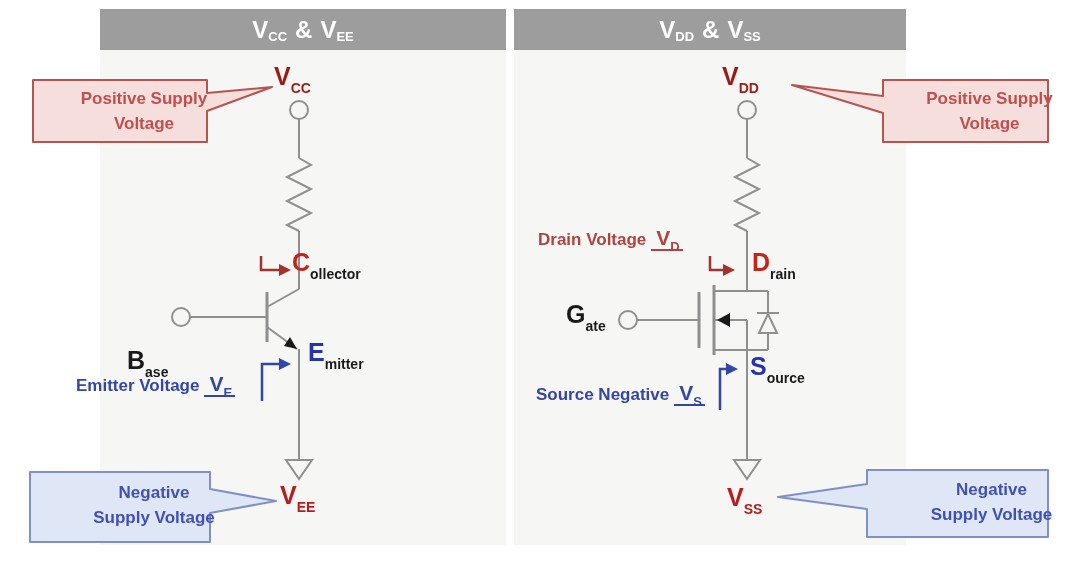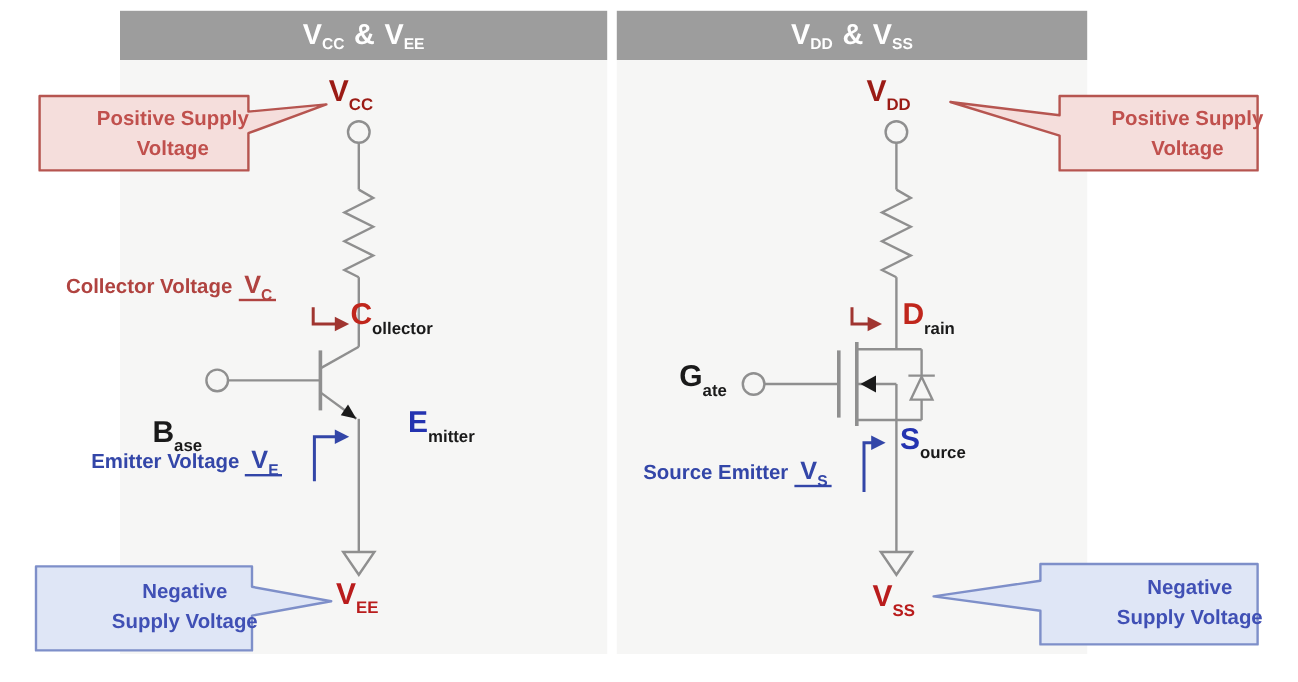--- a/index.html
+++ b/index.html
@@ -124,33 +124,30 @@
 
   <div class="abs term red-term" style="left:274px;top:62px;">
     <span>V</span><span class="tsub">CC</span>
   </div>
 
   <div class="callout-text red-callout" style="left:33px;top:87px;width:174px;">
     <div>Positive Supply</div>
     <div>Voltage</div>
   </div>
 
-  <div class="abs annot red-annot" style="left:55px;top:226px;">
-    <span>Collector Voltage</span><span class="vg"><span>V</span><span class="vsub">C</span></span>
-  </div>
 
   <div class="abs node" style="left:292px;top:248px;">
     <span class="big red-node">C</span><span class="nsub">ollector</span>
   </div>
 
   <div class="abs node blk" style="left:127px;top:300px;margin-top:46px;">
     <span class="big">B</span><span class="nsub">ase</span>
   </div>
 
-  <div class="abs node" style="left:308px;top:338px;margin-left:32px;">
+  <div class="abs node" style="left:308px;top:338px;">
     <span class="big blue-node">E</span><span class="nsub">mitter</span>
   </div>
 
   <div class="abs annot blue-annot" style="left:76px;top:372px;">
     <span>Emitter Voltage</span><span class="vg"><span>V</span><span class="vsub">E</span></span>
   </div>
 
   <div class="abs term blue-term" style="left:280px;top:481px;">
     <span>V</span><span class="tsub">EE</span>
   </div>
@@ -162,35 +159,38 @@
 
   <div class="abs term red-term" style="left:722px;top:62px;">
     <span>V</span><span class="tsub">DD</span>
   </div>
 
   <div class="callout-text red-callout" style="left:883px;top:87px;width:165px;">
     <div>Positive Supply</div>
     <div>Voltage</div>
   </div>
 
+  <div class="abs annot red-annot" style="left:538px;top:226px;">
+    <span>Drain Voltage</span><span class="vg"><span>V</span><span class="vsub">D</span></span>
+  </div>
 
   <div class="abs node" style="left:752px;top:248px;">
     <span class="big red-node">D</span><span class="nsub">rain</span>
   </div>
 
   <div class="abs node blk" style="left:566px;top:300px;">
     <span class="big">G</span><span class="nsub">ate</span>
   </div>
 
   <div class="abs node" style="left:750px;top:352px;">
     <span class="big blue-node">S</span><span class="nsub">ource</span>
   </div>
 
   <div class="abs annot blue-annot" style="left:536px;top:381px;">
-    <span>Source Emitter</span><span class="vg"><span>V</span><span class="vsub">S</span></span>
+    <span>Source Negative</span><span class="vg"><span>V</span><span class="vsub">S</span></span>
   </div>
 
   <div class="abs term blue-term" style="left:727px;top:483px;">
     <span>V</span><span class="tsub">SS</span>
   </div>
 
   <div class="callout-text blue-callout" style="left:867px;top:478px;width:181px;">
     <div>Negative</div>
     <div>Supply Voltage</div>
   </div>

